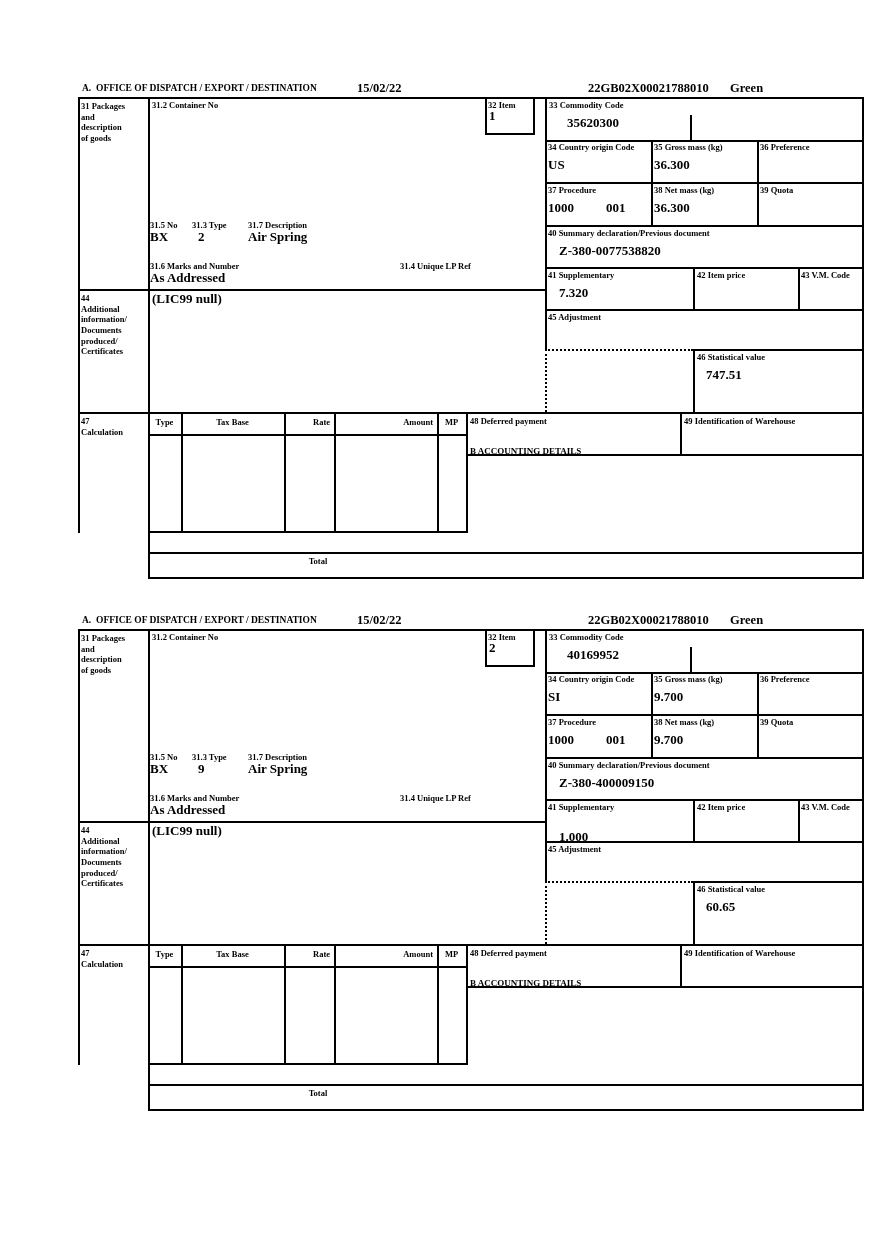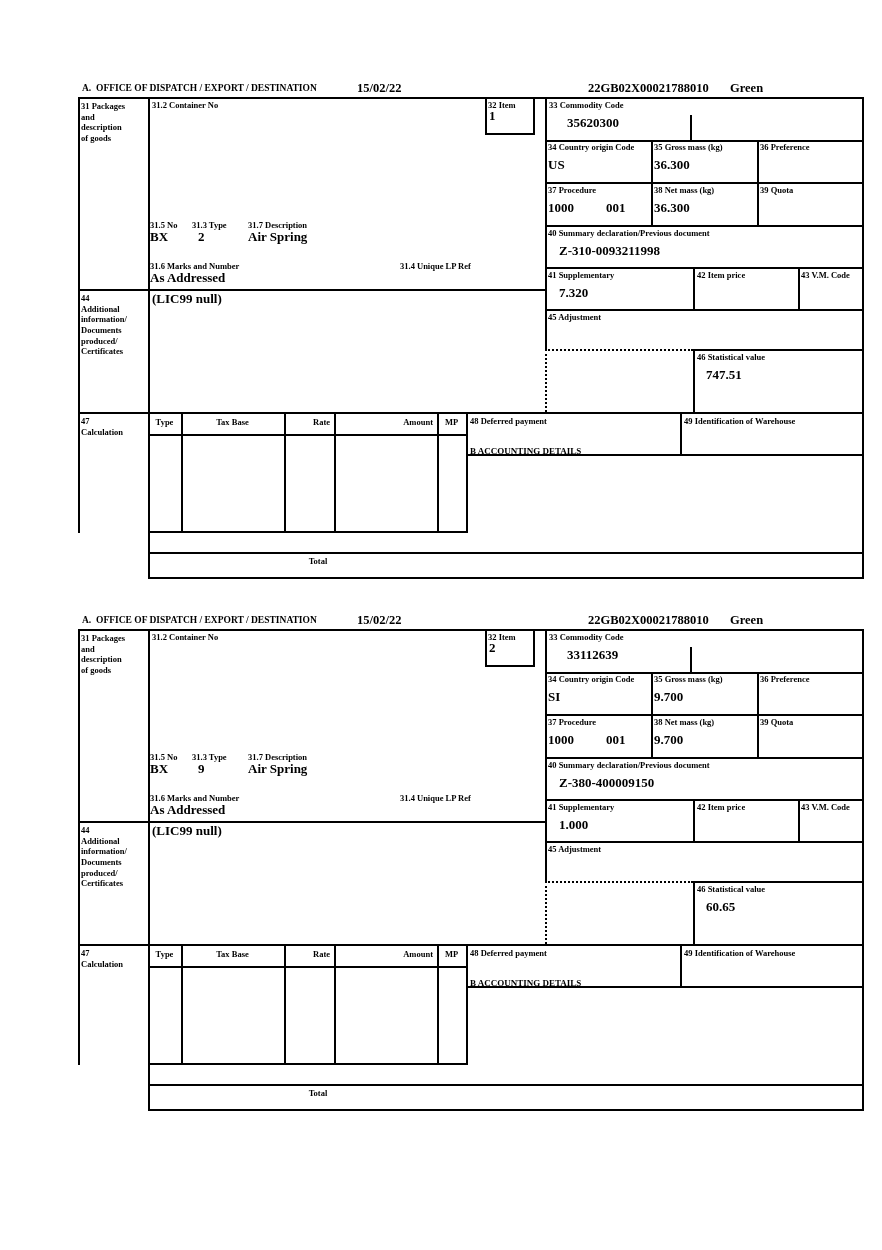--- a/index.html
+++ b/index.html
@@ -115,21 +115,21 @@
     <div class="lbl acct" style="left:392px;top:365px">B ACCOUNTING DETAILS</div>
     <div class="lbl" style="left:70px;top:475px;width:340px;text-align:center">Total</div>
 
     <div class="val" style="left:411px;top:28px">1</div>
     <div class="val" style="left:489px;top:35px">35620300</div>
     <div class="val" style="left:470px;top:77px">US</div>
     <div class="val" style="left:576px;top:77px">36.300</div>
     <div class="val" style="left:470px;top:120px">1000</div>
     <div class="val" style="left:528px;top:120px">001</div>
     <div class="val" style="left:576px;top:120px">36.300</div>
-    <div class="val" style="left:481px;top:163px">Z-310-0093211998</div>
+    <div class="val" style="left:481px;top:163px">Z-380-0077538820</div>
     <div class="val" style="left:481px;top:205px">7.320</div>
     <div class="val" style="left:628px;top:287px">747.51</div>
     <div class="val" style="left:72px;top:149px">BX</div>
     <div class="val" style="left:120px;top:149px">2</div>
     <div class="val" style="left:170px;top:149px">Air Spring</div>
     <div class="val" style="left:72px;top:190px">As Addressed</div>
     <div class="val" style="left:74px;top:211px">(LIC99 null)</div>
   </div>
 
   <div class="section">
@@ -212,28 +212,28 @@
     <div class="lbl" style="left:103px;top:336px;width:103px;text-align:center">Tax Base</div>
     <div class="lbl" style="left:206px;top:336px;width:46px;text-align:right">Rate</div>
     <div class="lbl" style="left:256px;top:336px;width:99px;text-align:right">Amount</div>
     <div class="lbl" style="left:359px;top:336px;width:29px;text-align:center">MP</div>
     <div class="lbl" style="left:392px;top:335px">48 Deferred payment</div>
     <div class="lbl" style="left:606px;top:335px">49 Identification of Warehouse</div>
     <div class="lbl acct" style="left:392px;top:365px">B ACCOUNTING DETAILS</div>
     <div class="lbl" style="left:70px;top:475px;width:340px;text-align:center">Total</div>
 
     <div class="val" style="left:411px;top:28px">2</div>
-    <div class="val" style="left:489px;top:35px">33112639</div>
+    <div class="val" style="left:489px;top:35px">40169952</div>
     <div class="val" style="left:470px;top:77px">SI</div>
     <div class="val" style="left:576px;top:77px">9.700</div>
     <div class="val" style="left:470px;top:120px">1000</div>
     <div class="val" style="left:528px;top:120px">001</div>
     <div class="val" style="left:576px;top:120px">9.700</div>
     <div class="val" style="left:481px;top:163px">Z-380-400009150</div>
-    <div class="val" style="left:481px;top:205px">1.000</div>
+    <div class="val" style="left:481px;top:217px">1.000</div>
     <div class="val" style="left:628px;top:287px">60.65</div>
     <div class="val" style="left:72px;top:149px">BX</div>
     <div class="val" style="left:120px;top:149px">9</div>
     <div class="val" style="left:170px;top:149px">Air Spring</div>
     <div class="val" style="left:72px;top:190px">As Addressed</div>
     <div class="val" style="left:74px;top:211px">(LIC99 null)</div>
   </div>
 </div>
 
 </body></html>

